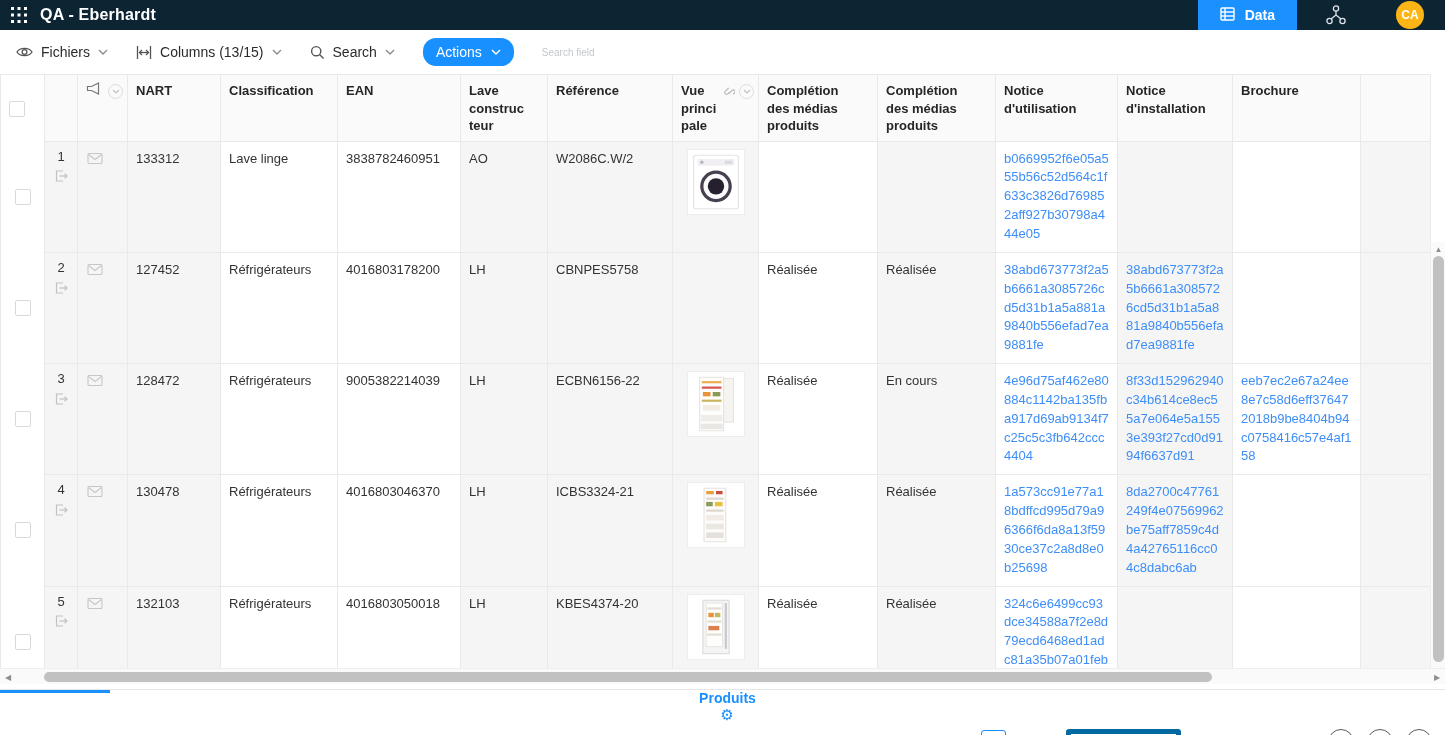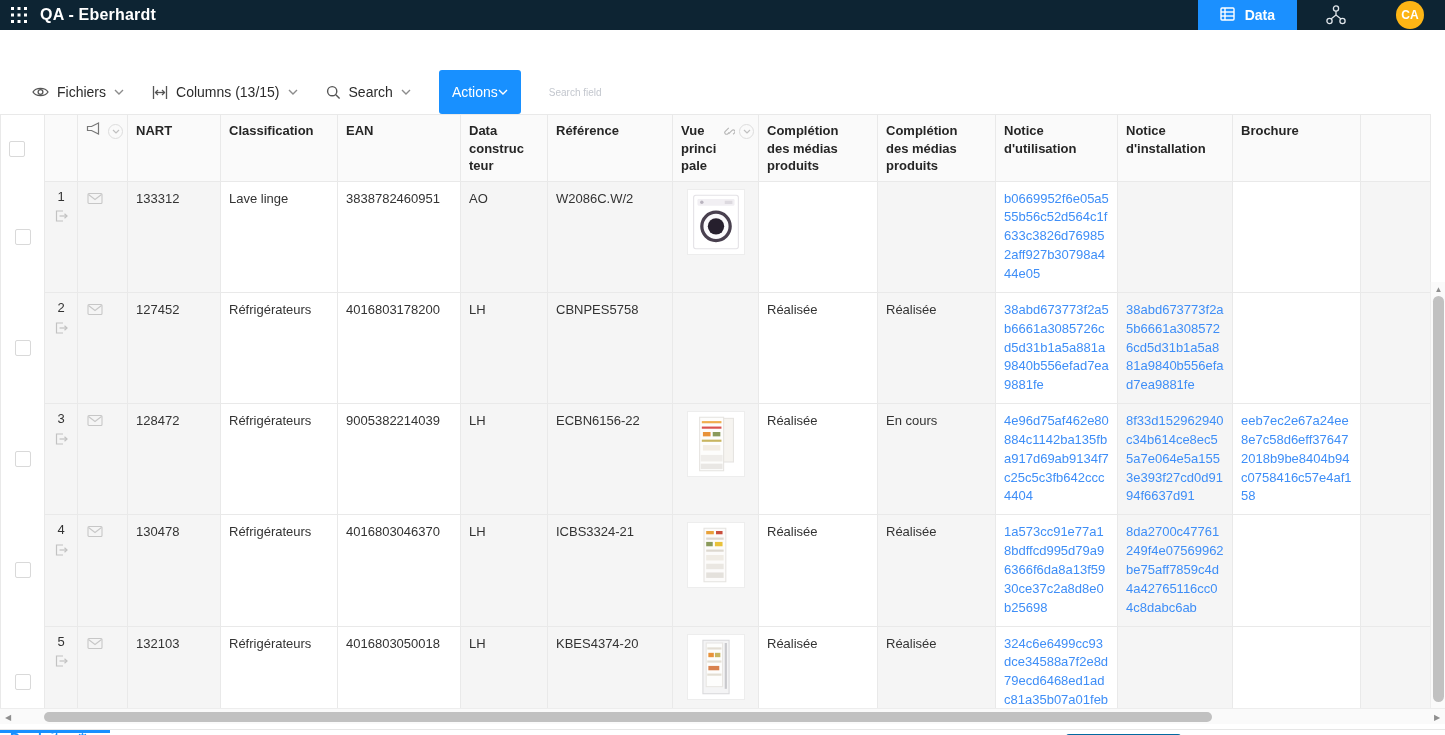--- a/index.html
+++ b/index.html
@@ -12,27 +12,27 @@
   .app-title { font-size:16px; font-weight:700; margin-left:12px; letter-spacing:.2px; }
   .topbar-right { margin-left:auto; display:flex; align-items:stretch; height:100%; }
   .data-tab { background:#1b90ff; display:flex; align-items:center; gap:10px; padding:0 22px;
     font-size:14px; font-weight:700; cursor:pointer; }
   .net-btn { width:78px; display:flex; align-items:center; justify-content:center; cursor:pointer; }
   .avatar { width:28px; height:28px; border-radius:50%; background:#fdb515; color:#fff;
     font-size:12px; font-weight:700; display:flex; align-items:center; justify-content:center;
     align-self:center; margin:0 21px; cursor:pointer; }
 
   
-  .toolbar { height:44px; display:flex; padding:0 32px; gap:28px;
-    font-size:14px; color:#2b2b2b; background:#fff;margin-top:40px; }
+  .toolbar { height:44px; display:flex; align-items:center; padding:0 16px; gap:28px;
+    font-size:14px; color:#2b2b2b; background:#fff; }
   .tool { display:flex; align-items:center; gap:8px; cursor:pointer; }
   .tool svg.lead { flex:none; }
   .chev { flex:none; }
-  .actions-btn { background:#1890ff; color:#fff; border:none; border-radius:3px;
-    font-size:14px; font-weight:400; padding:6px 13px; display:flex; align-items:center; gap:0;
+  .actions-btn { background:#1890ff; color:#fff; border:none; border-radius:13px;
+    font-size:14px; font-weight:400; padding:6px 13px; display:flex; align-items:center; gap:9px;
     cursor:pointer; font-family:inherit; }
   .search-field { border:none; outline:none; font-size:10px; width:240px; color:#0f766e; }
   .search-field::placeholder { color:#c3c7ce; }
 
   
   .table-wrap { position:relative; height:594px; overflow:hidden; }
   table { border-collapse:collapse; table-layout:fixed; width:1430px; font-size:13px; color:#333; }
   th, td { border:1px solid #e9e9e9; }
   thead th { background:#fafafa; font-weight:600; color:#262626; text-align:left;
     vertical-align:top; padding:7px 20px 6px 8px; line-height:1.35; position:relative;
@@ -72,22 +72,22 @@
     background:#c1c1c1; border-radius:6px; cursor:pointer; }
   .hscroll { position:relative; height:16px; background:#fafafa; border-top:1px solid #ededed; }
   .hscroll .arr { position:absolute; top:0; width:16px; height:16px; color:#8f8f8f; font-size:8px;
     display:flex; align-items:center; justify-content:center; cursor:pointer; }
   .hscroll .arr.right { right:0; }
   .hscroll .hthumb { position:absolute; left:44px; top:3px; width:1168px; height:10px;
     background:#c1c1c1; border-radius:5px; cursor:pointer; }
 
   
   .gap { height:5px; background:#fff; }
-  .footer { height:36px; border-top:1px solid #e6e6e6; display:flex; 
-    position:relative; background:#fff; }
+  .footer { height:36px; border-top:1px solid #e6e6e6; display:flex; align-items:center;
+    position:relative; background:#fff;flex-direction:column; }
   .view-indicator { position:absolute; top:0; left:0; width:110px; height:3px; background:#1890ff; }
   .view-tab { color:#1890ff; font-weight:700; font-size:14px; margin-left:10px; cursor:pointer; }
   .gear { color:#1890ff; font-size:15px; margin-left:9px; cursor:pointer; }
   .pager { margin-left:auto; display:flex; align-items:center; gap:13px; margin-right:13px;
     font-size:14px; color:#555; }
   .pg-arrow { font-size:16px; color:#555; cursor:pointer; line-height:1; }
   .pg-arrow.disabled { color:#d4d4d4; }
   .pg-current { min-width:25px; height:25px; border:1px solid #1890ff; border-radius:3px;
     color:#1890ff; display:flex; align-items:center; justify-content:center; font-size:13px;
     cursor:pointer; }
@@ -220,21 +220,21 @@
           </svg>
           <span class="filter-btn">
             <svg width="8" height="5" viewBox="0 0 8 5" fill="none" stroke="#c0c0c0" stroke-width="1.2">
                 <polyline points="1,1 4,4 7,1"></polyline>
               </svg>
           </span>
         </th>
         <th>NART</th>
         <th>Classification</th>
         <th>EAN</th>
-        <th>Data constructeur</th>
+        <th>Lave constructeur</th>
         <th>Référence</th>
         <th style="padding-right:36px;">
           <span>Vue principale</span>
           <span class="link-btn">
             <svg width="11" height="11" viewBox="0 0 12 12" fill="none" stroke="#b5b5b5" stroke-width="1.2">
               <path d="M5 7.5 L8.8 3.7 a1.9 1.9 0 0 1 2.7 2.7 L10 7.9"></path>
               <path d="M7 4.5 L3.2 8.3 a1.9 1.9 0 0 0 2.7 2.7 L7.4 9.5" transform="translate(-1.8,-3.6)"></path>
             </svg>
           </span>
         <span class="filter-btn">

